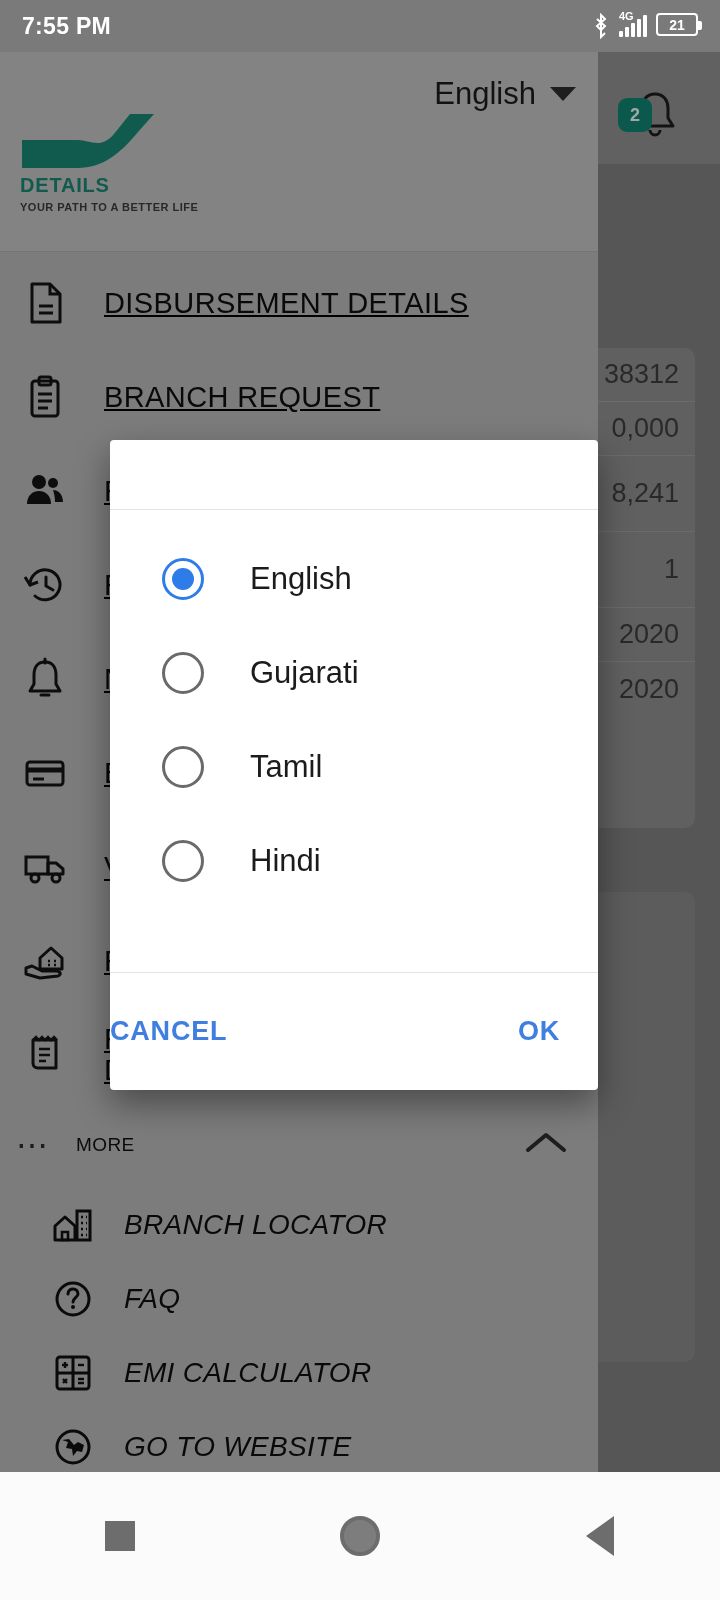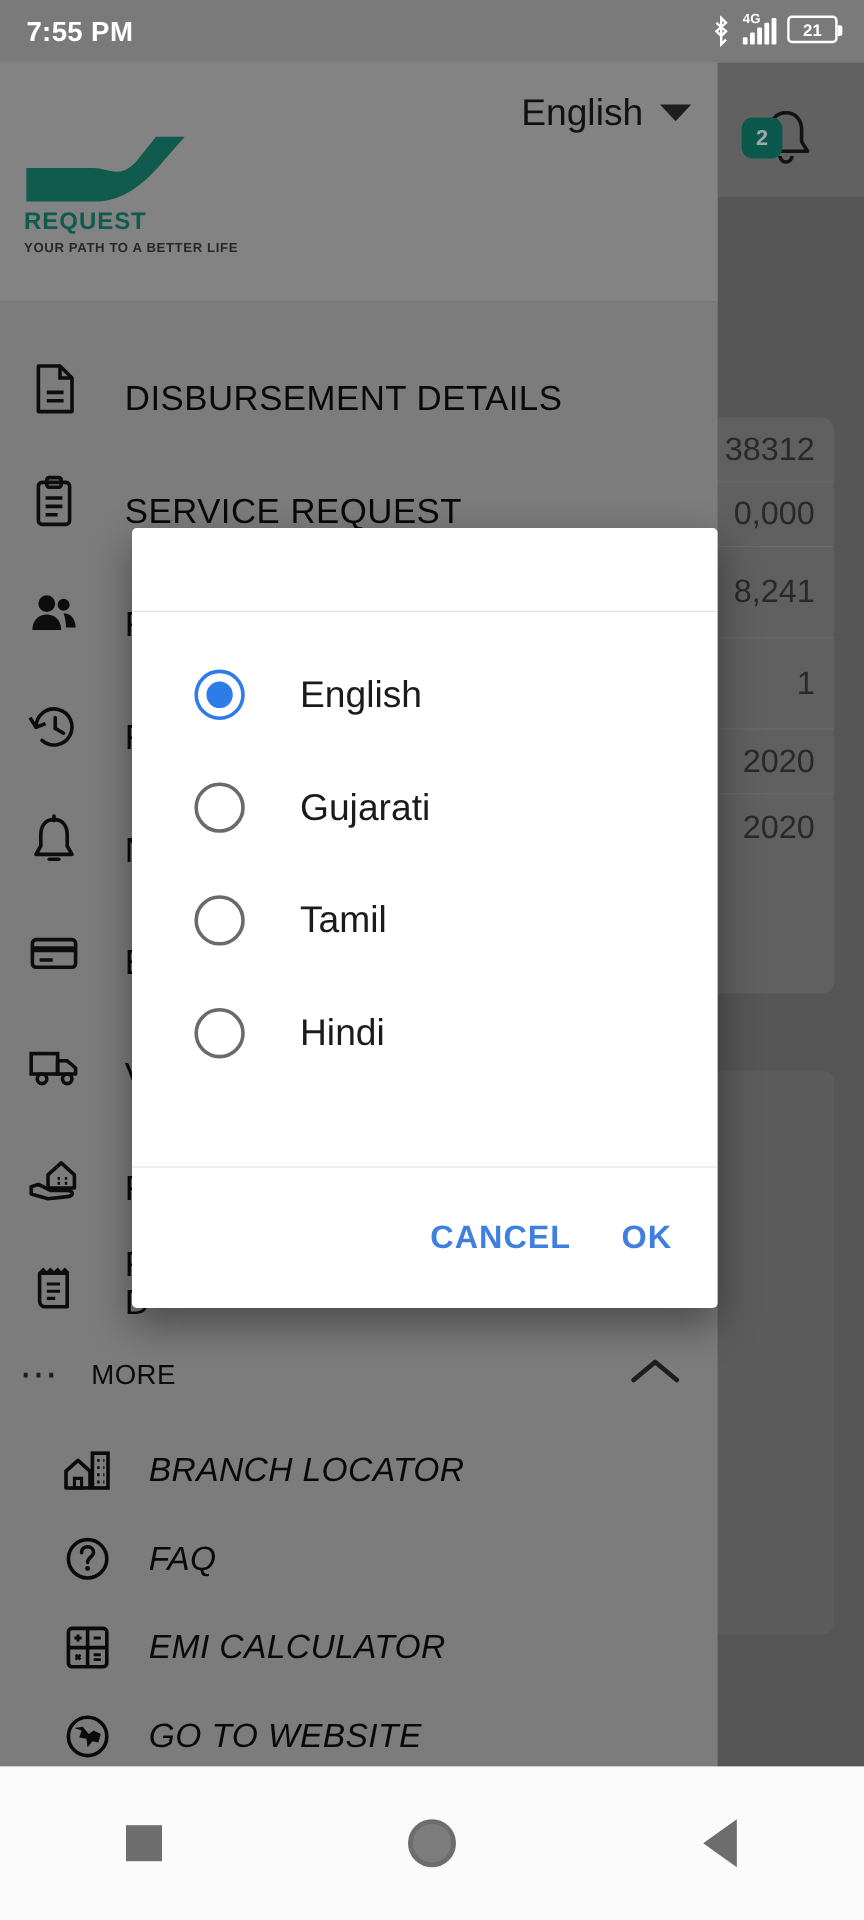--- a/index.html
+++ b/index.html
@@ -117,42 +117,42 @@
     letter-spacing: .8px; margin-top: 2px;
     font-family: "Liberation Sans", sans-serif;
   }
   .logo-tag {
     font-size: 11px; font-weight: bold; color: #3a3a3a;
     letter-spacing: .5px; margin-top: 4px; text-align: right;
   }
 
   .nav { padding-top: 4px; }
   .nav-item {
-    display: flex; align-items: flex-end;
-    height: 94px; padding-left: 22px;
+    display: flex; align-items: center;
+    height: 94px; padding-left: 22px; text-decoration: underline;
   }
   .nav-icon {
     width: 56px; min-width: 56px; height: 52px;
     display: flex; align-items: center; justify-content: flex-start;
     color: #131313;
   }
   .nav-label {
     margin-left: 26px;
     font-size: 29px; color: #0d0d0d;
     letter-spacing: .4px;
     white-space: nowrap;
   }
   .nav-label.two { line-height: 1.08; font-size: 29px; }
 
   .more-row {
     display: flex; align-items: center;
     height: 86px; padding-left: 16px; padding-right: 30px;
   }
   .more-dots { color: #2a2a2a; font-size: 32px; letter-spacing: 3px; width: 48px; }
-  .more-label { font-size: 23px; color: #111; margin-left: 12px; letter-spacing: .4px; text-align: center; }
+  .more-label { font-size: 19px; color: #111; margin-left: 12px; letter-spacing: .4px; text-align: center; }
   .chev-up { margin-left: auto; }
 
   .sub-item {
     display: flex; align-items: center;
     height: 74px; padding-left: 52px; font-style: italic;
   }
   .sub-icon { width: 46px; min-width: 46px; color: #0f0f0f; display:flex; align-items:center; }
   .sub-label { margin-left: 26px; font-size: 28px; color: #0d0d0d; letter-spacing: .3px; }
 
   
@@ -197,21 +197,21 @@
   .radio.sel::after {
     content: ""; position: absolute;
     left: 50%; top: 50%; transform: translate(-50%, -50%);
     width: 22px; height: 22px; border-radius: 50%;
     background: #2e7ce8;
   }
   .opt-label { margin-left: 46px; font-size: 31px; color: #1b1b1b; }
   .dlg-actions {
     height: 118px;
     border-top: 1px solid #e3e3e3;
-    display: flex; align-items: center; justify-content: flex-end;
+    display: flex; align-items: center; justify-content: space-between;
     gap: 42px; padding-right: 38px;
   }
   .dlg-btn {
     background: none; border: none;
     color: #3f7fe0; font-size: 27px; font-weight: bold;
     letter-spacing: .8px; cursor: pointer;
     font-family: "Liberation Sans", sans-serif;
   }
 
   
@@ -291,21 +291,21 @@
 
     <div class="drawer-head">
       <div class="lang-pick">
         <span>English</span>
         <span class="caret"></span>
       </div>
       <div class="logo">
         <svg class="logo-mark" viewBox="0 0 150 62">
           <path d="M2 30 L2 58 L58 58 C82 58 100 44 118 22 L134 4 L110 4 L94 24 C80 40 70 30 58 30 Z" fill="#17836f"></path>
         </svg>
-        <div class="logo-name">REQUEST</div>
+        <div class="logo-name">DETAILS</div>
         <div class="logo-tag">YOUR PATH TO A BETTER LIFE</div>
       </div>
     </div>
 
     <div class="nav">
 
       <div class="nav-item">
         <span class="nav-icon">
           <svg width="46" height="46" viewBox="0 0 46 46">
             <path d="M10 4 L28 4 L38 14 L38 42 L10 42 Z" fill="none" stroke="#131313" stroke-width="3" stroke-linejoin="round"></path>
@@ -317,21 +317,21 @@
       </div>
 
       <div class="nav-item">
         <span class="nav-icon">
           <svg width="46" height="46" viewBox="0 0 46 46">
             <rect x="10" y="7" width="26" height="35" rx="3" fill="none" stroke="#131313" stroke-width="3"></rect>
             <rect x="17" y="3" width="12" height="8" rx="2" fill="none" stroke="#131313" stroke-width="3"></rect>
             <path d="M16 20 H30 M16 27 H30 M16 34 H26" stroke="#131313" stroke-width="3"></path>
           </svg>
         </span>
-        <span class="nav-label">SERVICE REQUEST</span>
+        <span class="nav-label">BRANCH REQUEST</span>
       </div>
 
       <div class="nav-item">
         <span class="nav-icon">
           <svg width="46" height="46" viewBox="0 0 46 46">
             <circle cx="17" cy="14" r="7" fill="#131313"></circle>
             <circle cx="31" cy="15" r="5" fill="#131313"></circle>
             <path d="M5 36 C5 27 11 23 17 23 C23 23 29 27 29 36 Z" fill="#131313"></path>
             <path d="M31 22 C37 22 41 27 41 34 L33 34 C33 29 32 25 31 22 Z" fill="#131313"></path>
           </svg>

